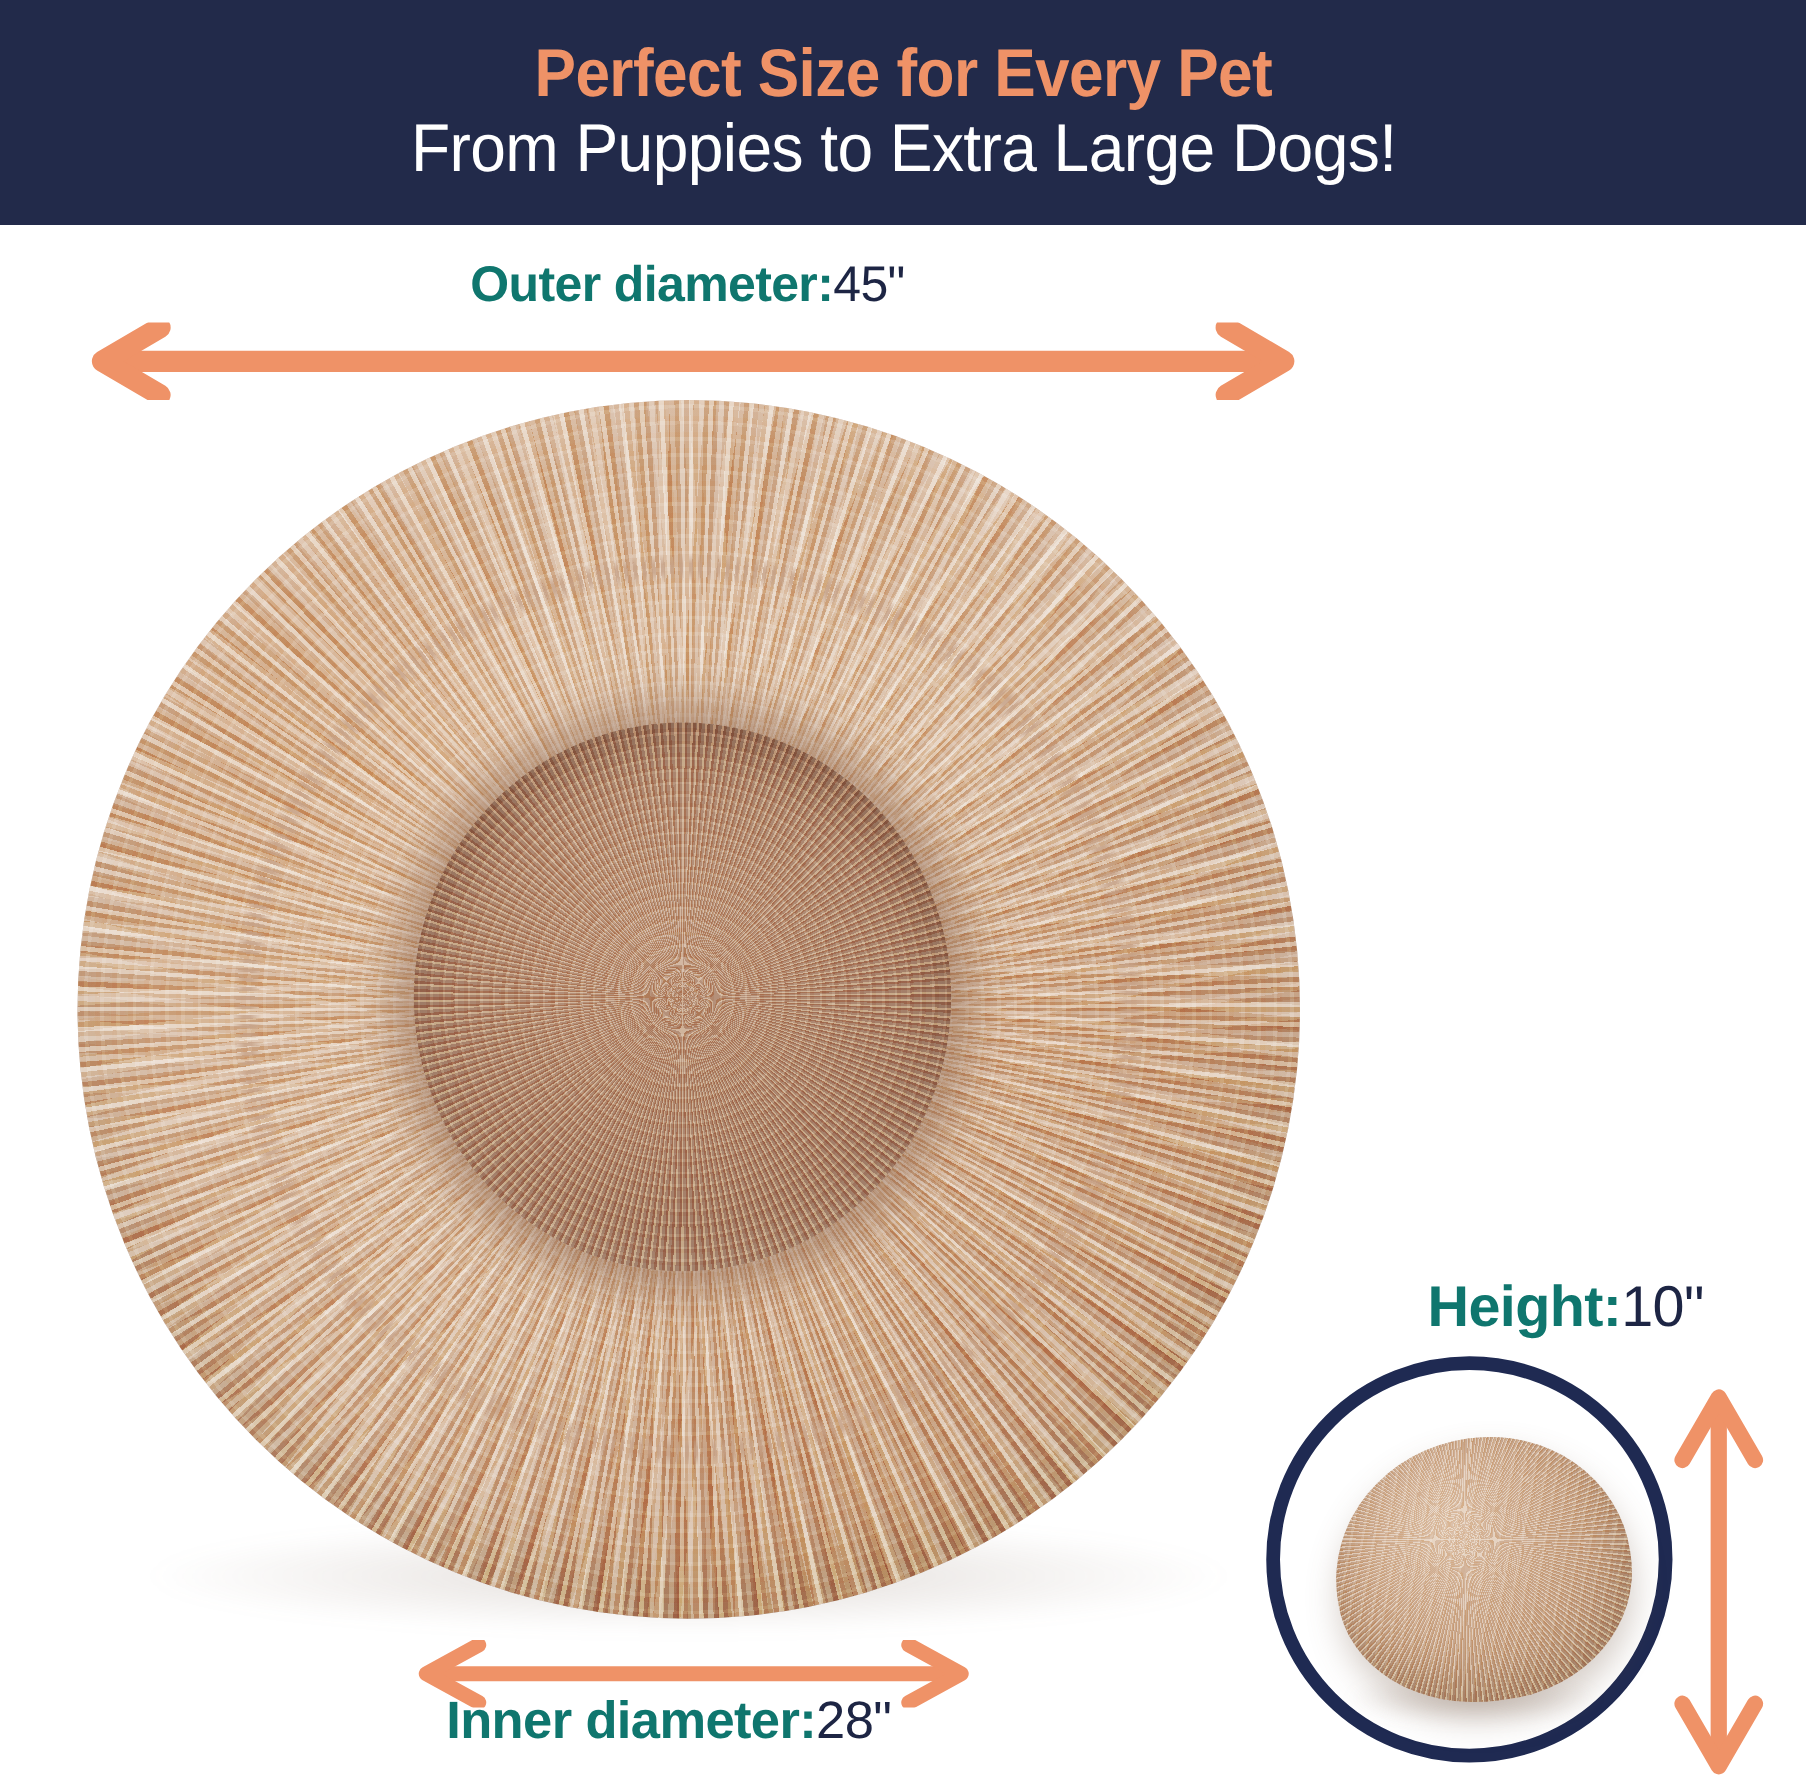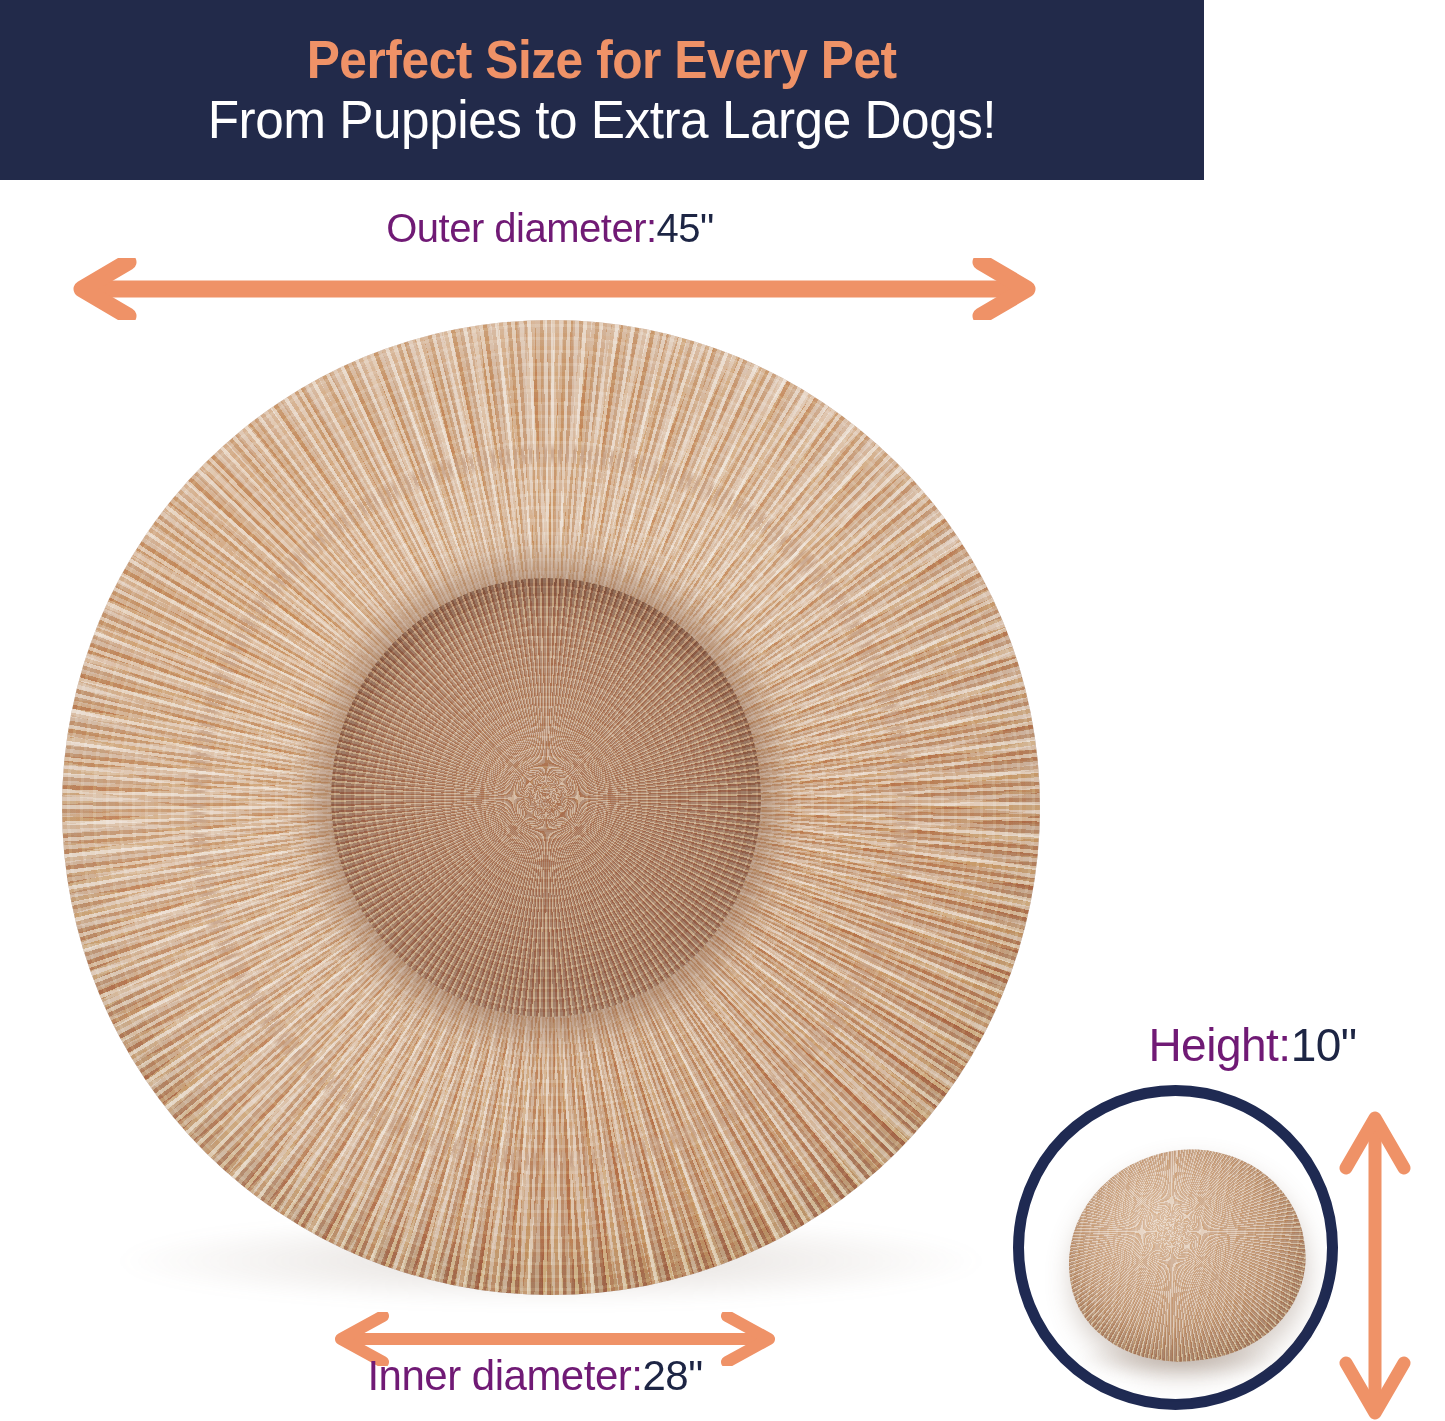--- a/index.html
+++ b/index.html
@@ -6,21 +6,21 @@
   html,body { width:1445px; height:1421px; }
   body {
     background:#ffffff;
     font-family:"Liberation Sans", sans-serif;
     position:relative;
     overflow:hidden;
   }
 
   
   #header-banner{
-    position:absolute; left:0; top:0; width:1204px; height:180px;
+    position:absolute; left:0; top:0; width:1445px; height:180px;
     background:#222a4a;
     display:flex; flex-direction:column; align-items:center; justify-content:center;
     gap:2px;
   }
   #headline{
     font-size:54px; font-weight:bold; color:#ef9267;
     font-family:"Liberation Sans Narrow","Liberation Sans",sans-serif;
     letter-spacing:-0.5px; line-height:1.05;
     transform:scaleX(0.92); transform-origin:center;
     white-space:nowrap;
@@ -32,21 +32,21 @@
     transform:scaleX(0.95); transform-origin:center;
     white-space:nowrap;
   }
 
   
   #outer-dim-label{
     position:absolute; left:0; top:206px; width:1100px;
     text-align:center; white-space:nowrap;
   }
   .dim-term{
-    font-size:40px; font-weight:normal; color:#701a75;
+    font-size:40px; font-weight:bold; color:#0f766e;
     font-family:"Liberation Sans",sans-serif; letter-spacing:-0.5px;
   }
   .dim-value{
     font-size:40px; font-weight:normal; color:#1d2544;
     font-family:"Liberation Sans",sans-serif; letter-spacing:-0.5px;
   }
 
   
   #outer-dim-arrow{ position:absolute; left:62px; top:258px; width:985px; height:62px; }
   #inner-dim-arrow{ position:absolute; left:325px; top:1312px; width:460px; height:54px; }

